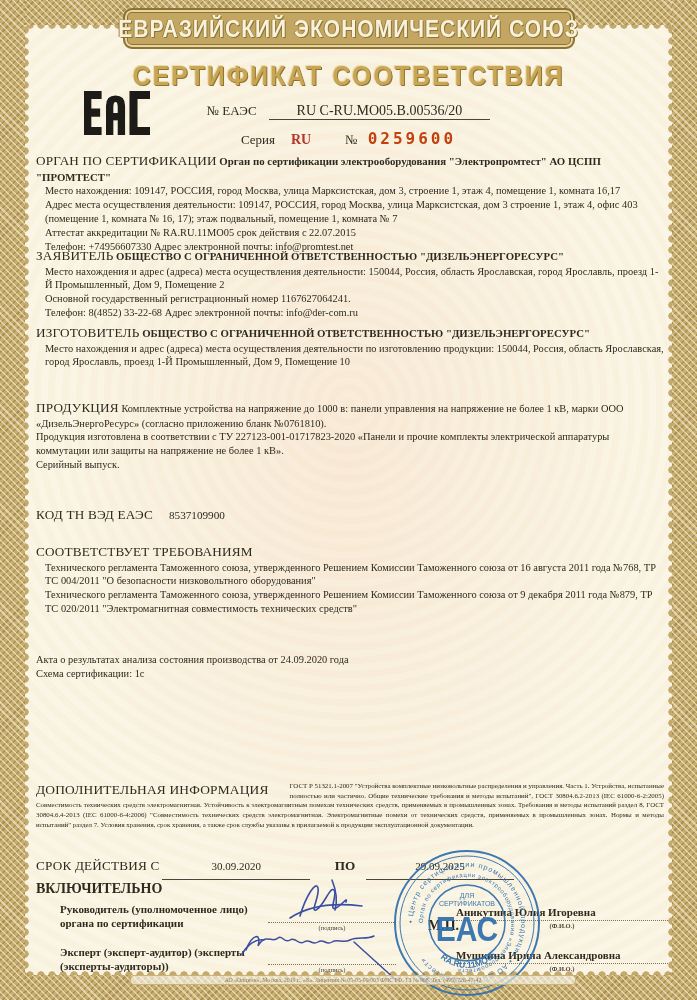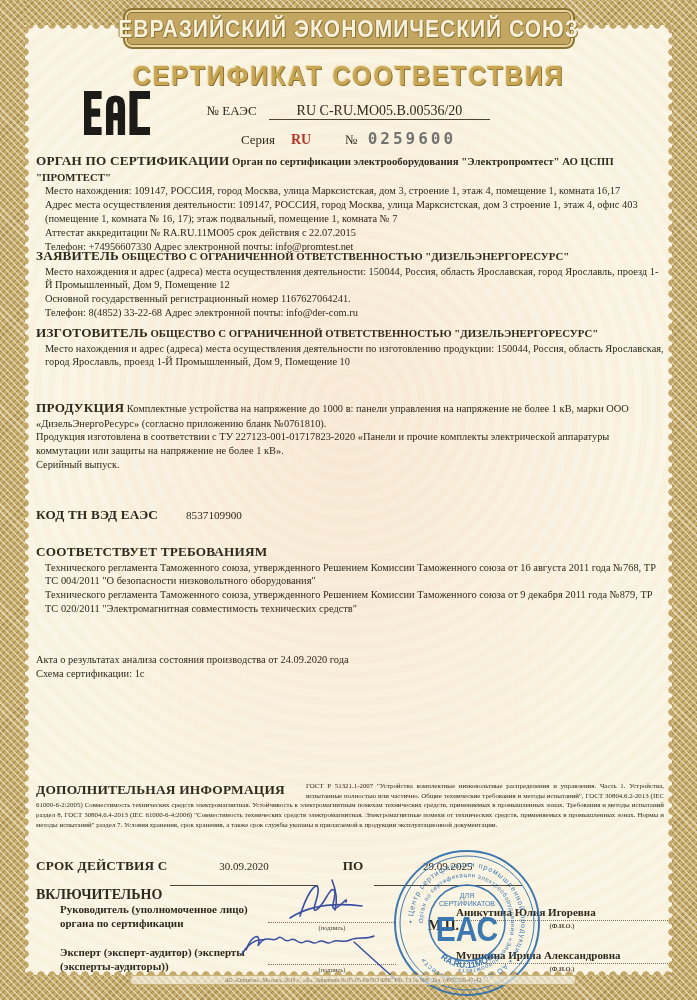--- a/index.html
+++ b/index.html
@@ -46,35 +46,35 @@
   .doctitle{position:absolute;z-index:3;top:61px;left:0;right:0;text-align:center;
     font-family:"Liberation Sans",sans-serif;font-weight:bold;font-size:25px;letter-spacing:2px;
     color:#c9a654;transform:scaleY(1.08);
     text-shadow:1px 1px 0 #8e7434,-1px -1px 0 #ecdcae,0 0 1px #8e7434;}
   .eac-big{position:absolute;z-index:3;left:84px;top:82px;}
   .numline{position:absolute;z-index:3;top:103px;left:0;right:0;text-align:center;font-size:13px;}
   .numline .lab{margin-right:12px;}
   .numline .val{font-size:14px;border-bottom:1px solid #4a443a;padding:0 28px 1px;}
   .seriesline{position:absolute;z-index:3;top:129px;left:0;right:0;text-align:center;font-size:13px;}
   .seriesline .ru{color:#b4362a;font-weight:bold;font-size:14px;margin:0 34px 0 16px;}
-  .seriesline .serial{color:#737373;font-family:"DejaVu Sans Mono",monospace;font-weight:bold;
+  .seriesline .serial{color:#c2410c;font-family:"DejaVu Sans Mono",monospace;font-weight:bold;
     font-size:16px;letter-spacing:3px;margin-left:10px;}
   
   .sec{position:absolute;z-index:3;left:36px;width:628px;font-size:10.4px;line-height:1.33;}
   .sec p{margin:0;}
-  .h{font-weight:bold;font-size:13.2px;letter-spacing:.2px;}
+  .h{font-weight:normal;font-size:13.2px;letter-spacing:.2px;}
   .nm{font-weight:bold;font-size:10.8px;}
   .ind{padding-left:9px;}
-  .codeline{display:flex;gap:28px;align-items:baseline;}
+  .codeline{display:flex;gap:16px;align-items:baseline;}
   .codeval{font-size:11.2px;}
   .small{font-size:6.9px;line-height:1.4;text-align:justify;}
   .floath{float:left;margin-right:21px;font-size:13.4px;}
   
   .validity .date{display:inline-block;width:148px;text-align:center;font-size:11px;
-    border-bottom:1px solid #4a443a;padding-bottom:11px;}
+    border-bottom:1px solid #4a443a;padding-bottom:5px;}
   .validity .po{font-weight:bold;font-size:13.2px;margin:0 8px 0 22px;}
   .incl{font-weight:bold;font-size:14px;margin-top:5px;}
   
   .slabel{position:absolute;z-index:3;left:60px;width:208px;font-weight:bold;font-size:11px;line-height:1.25;}
   .sigline{position:absolute;z-index:3;width:128px;border-top:1px dotted #7b7264;}
   .sigcap{position:absolute;z-index:3;width:128px;text-align:center;font-size:6.5px;color:#4a443a;}
   .nameblock{position:absolute;z-index:3;left:456px;width:212px;font-weight:bold;}
   .nameblock .nmt{font-size:11px;padding-bottom:2px;border-bottom:1px dotted #7b7264;}
   .nameblock .cap{font-size:6.5px;text-align:center;padding-top:1px;color:#4a443a;}
   .mp{position:absolute;z-index:4;left:428px;top:918px;font-weight:bold;font-size:14px;}
@@ -124,21 +124,21 @@
      <span class="nm">Орган по сертификации электрооборудования "Электропромтест" АО ЦСПП "ПРОМТЕСТ"</span></p>
   <p class="ind">Место нахождения: 109147, РОССИЯ, город Москва, улица Марксистская, дом 3, строение 1, этаж 4, помещение 1, комната 16,17</p>
   <p class="ind">Адрес места осуществления деятельности: 109147, РОССИЯ, город Москва, улица Марксистская, дом 3 строение 1, этаж 4, офис 403 (помещение 1, комната № 16, 17); этаж подвальный, помещение 1, комната № 7</p>
   <p class="ind">Аттестат аккредитации № RA.RU.11МО05 срок действия с 22.07.2015</p>
   <p class="ind">Телефон: +74956607330 Адрес электронной почты: info@promtest.net</p>
 </div>
 
 <div class="sec" style="top:247px">
   <p><b class="h">ЗАЯВИТЕЛЬ</b>
      <span class="nm">ОБЩЕСТВО С ОГРАНИЧЕННОЙ ОТВЕТСТВЕННОСТЬЮ "ДИЗЕЛЬЭНЕРГОРЕСУРС"</span></p>
-  <p class="ind">Место нахождения и адрес (адреса) места осуществления деятельности: 150044, Россия, область Ярославская, город Ярославль, проезд 1-Й Промышленный, Дом 9, Помещение 12</p>
+  <p class="ind">Место нахождения и адрес (адреса) места осуществления деятельности: 150044, Россия, область Ярославская, город Ярославль, проезд 1-Й Промышленный, Дом 9, Помещение 2</p>
   <p class="ind">Основной государственный регистрационный номер 1167627064241.</p>
   <p class="ind">Телефон: 8(4852) 33-22-68 Адрес электронной почты: info@der-com.ru</p>
 </div>
 
 <div class="sec" style="top:324px">
   <p><b class="h">ИЗГОТОВИТЕЛЬ</b>
      <span class="nm">ОБЩЕСТВО С ОГРАНИЧЕННОЙ ОТВЕТСТВЕННОСТЬЮ "ДИЗЕЛЬЭНЕРГОРЕСУРС"</span></p>
   <p class="ind">Место нахождения и адрес (адреса) места осуществления деятельности по изготовлению продукции: 150044, Россия, область Ярославская, город Ярославль, проезд 1-Й Промышленный, Дом 9, Помещение 10</p>
 </div>
 

